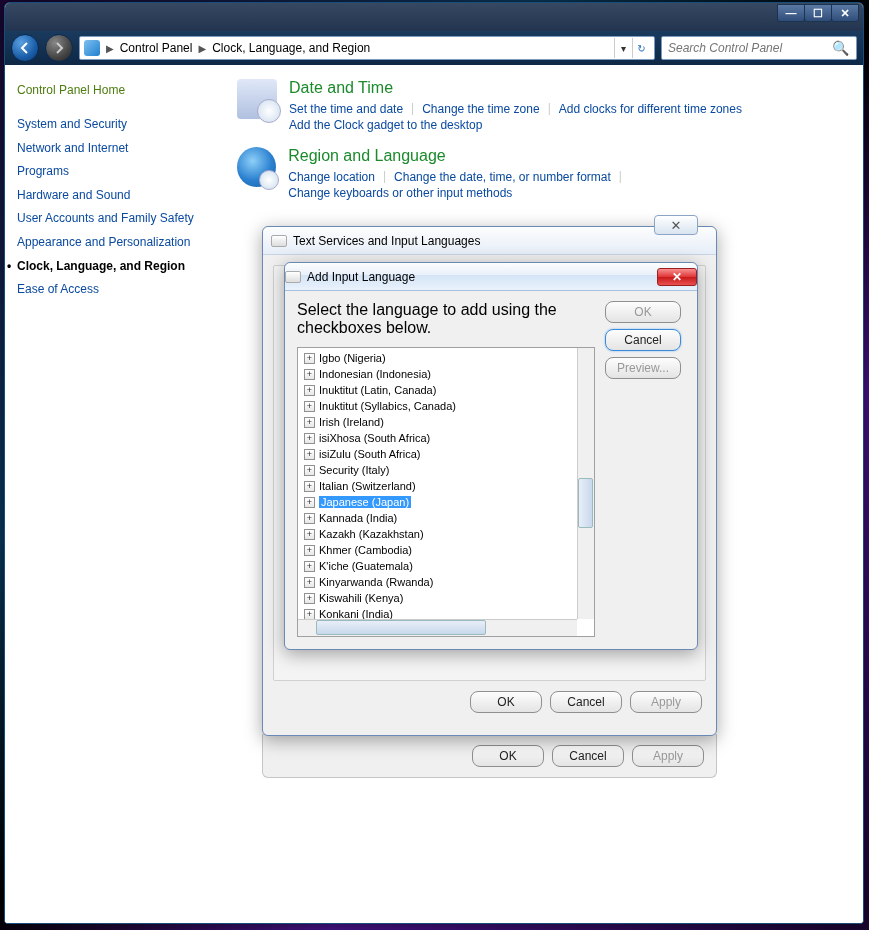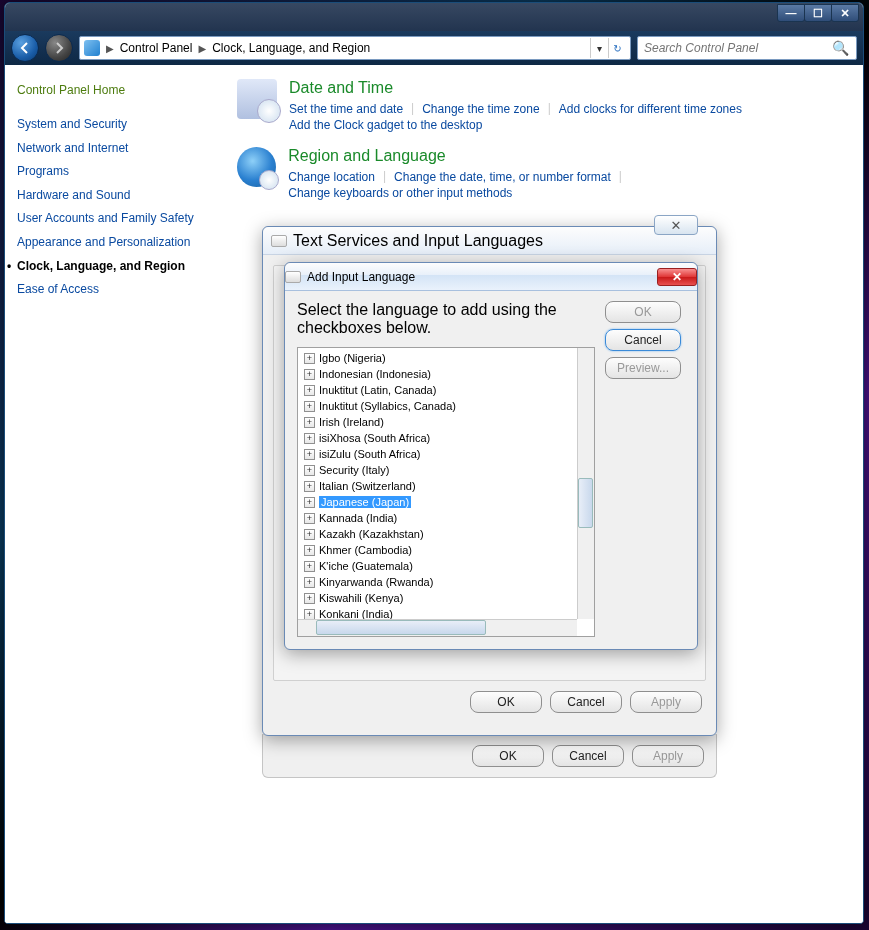--- a/index.html
+++ b/index.html
@@ -64,21 +64,21 @@
   display: flex; align-items: center;
   padding: 0 4px;
   gap: 6px;
 }
 .addr-icon { width: 16px; height: 16px; background: linear-gradient(135deg,#7ec0f0,#2080d0); border-radius: 3px; }
 .crumb { color: #000; }
 .crumb-sep { color: #555; font-size: 10px; }
 .addr-end { display: flex; margin-left: auto; }
 .addr-end-btn { width: 18px; height: 20px; display:flex; align-items:center; justify-content:center; color:#333; font-size:10px; border-left:1px solid #ccc; }
 .search-field {
-  width: 220px; height: 24px;
+  width: 196px; height: 24px;
   background: #fff;
   border: 1px solid #7a9ac0;
   border-radius: 2px;
   display: flex; align-items: center;
   padding: 0 6px;
 }
 .search-field input { border:none; outline:none; flex:1; font-style: italic; color:#888; font-size:12px; }
 .search-icon { color: #2a6ab0; font-size: 14px; }
 .content { display: flex; height: calc(100% - 62px); background: #fff; }
 .sidebar {
@@ -114,21 +114,21 @@
   box-shadow: 0 4px 18px rgba(0,0,0,0.35);
   overflow: visible;
 }
 .dlg1 { top: 226px; left: 262px; width: 455px; height: 510px; z-index: 5; }
 .dlg1-title {
   height: 28px;
   background: linear-gradient(180deg,#fdfdfd,#e6eef8);
   border-bottom: 1px solid #c8d4e4;
   border-radius: 6px 6px 0 0;
   display: flex; align-items: center; padding: 8px 8px; gap: 6px;
-  font-size: 16px;
+  font-size: 12px;
 }
 .dlg1-close {
   position: absolute; top: -12px; right: 18px;
   width: 44px; height: 20px;
   background: linear-gradient(180deg,#fff,#d8e4f0);
   border: 1px solid #8aa5c5; border-radius: 4px;
   display:flex; align-items:center; justify-content:center;
   color:#555; font-size:13px;
 }
 .dlg1-body { padding: 10px; position: relative; height: calc(100% - 28px); }

